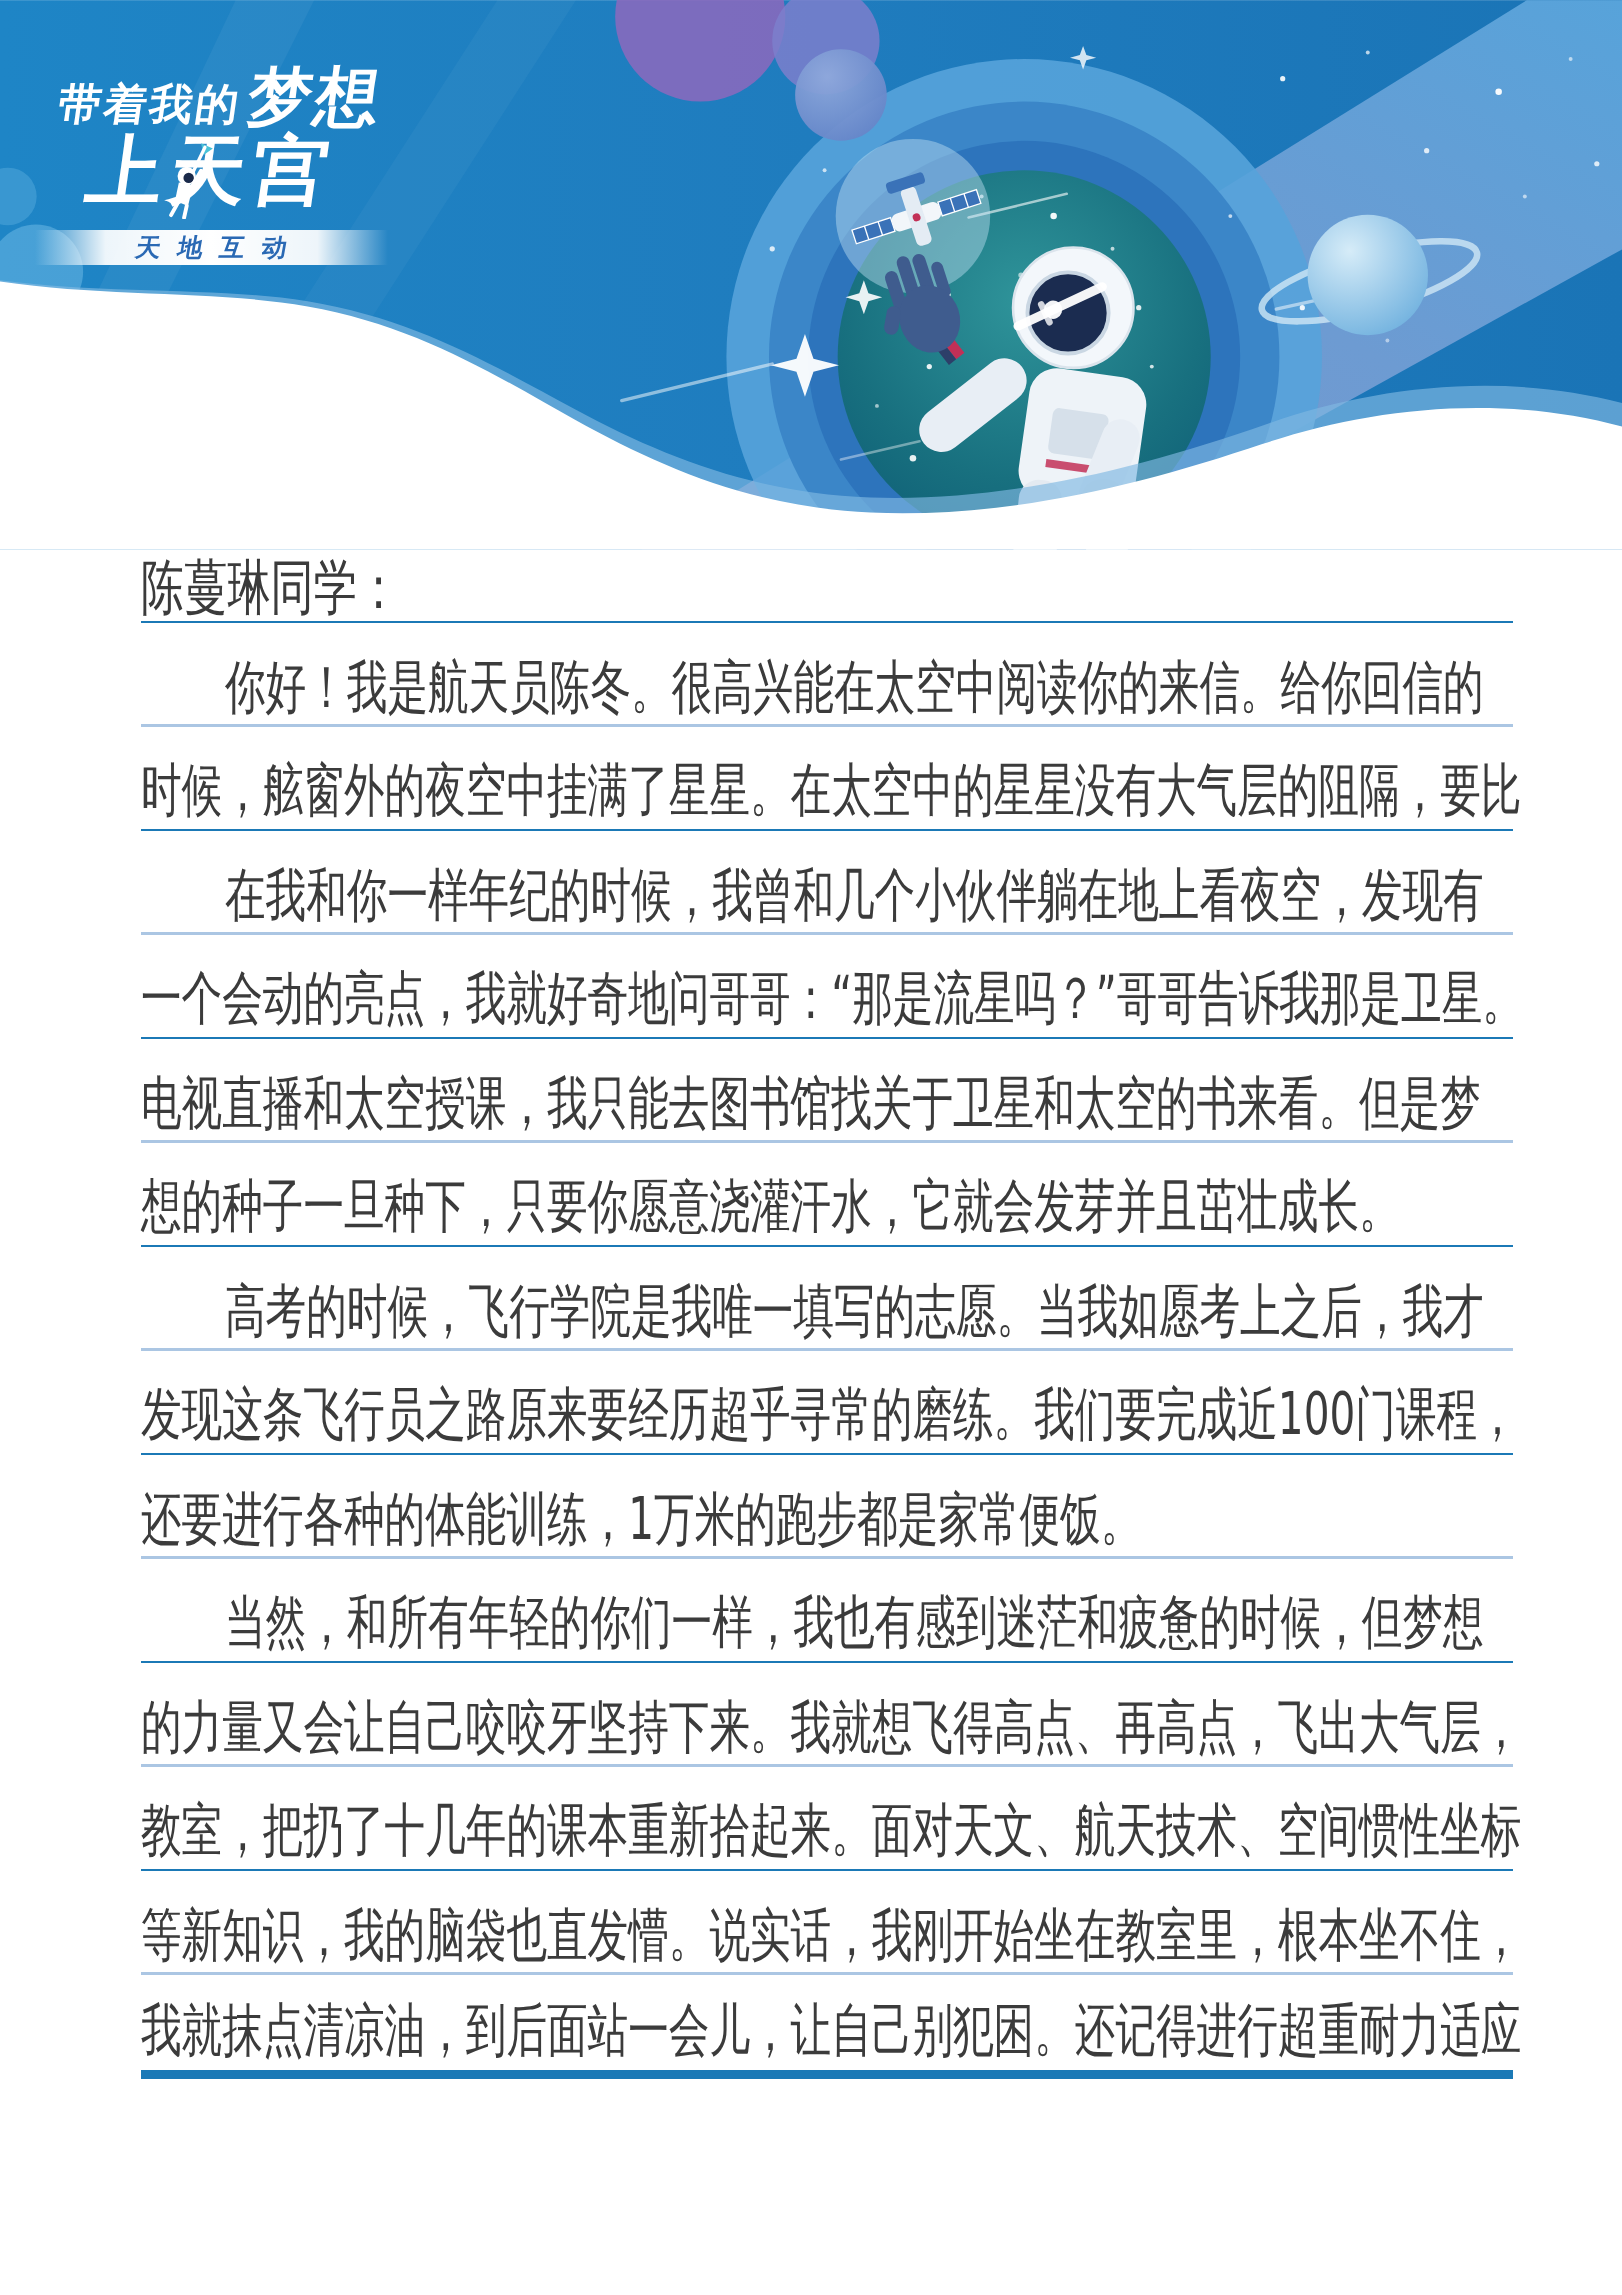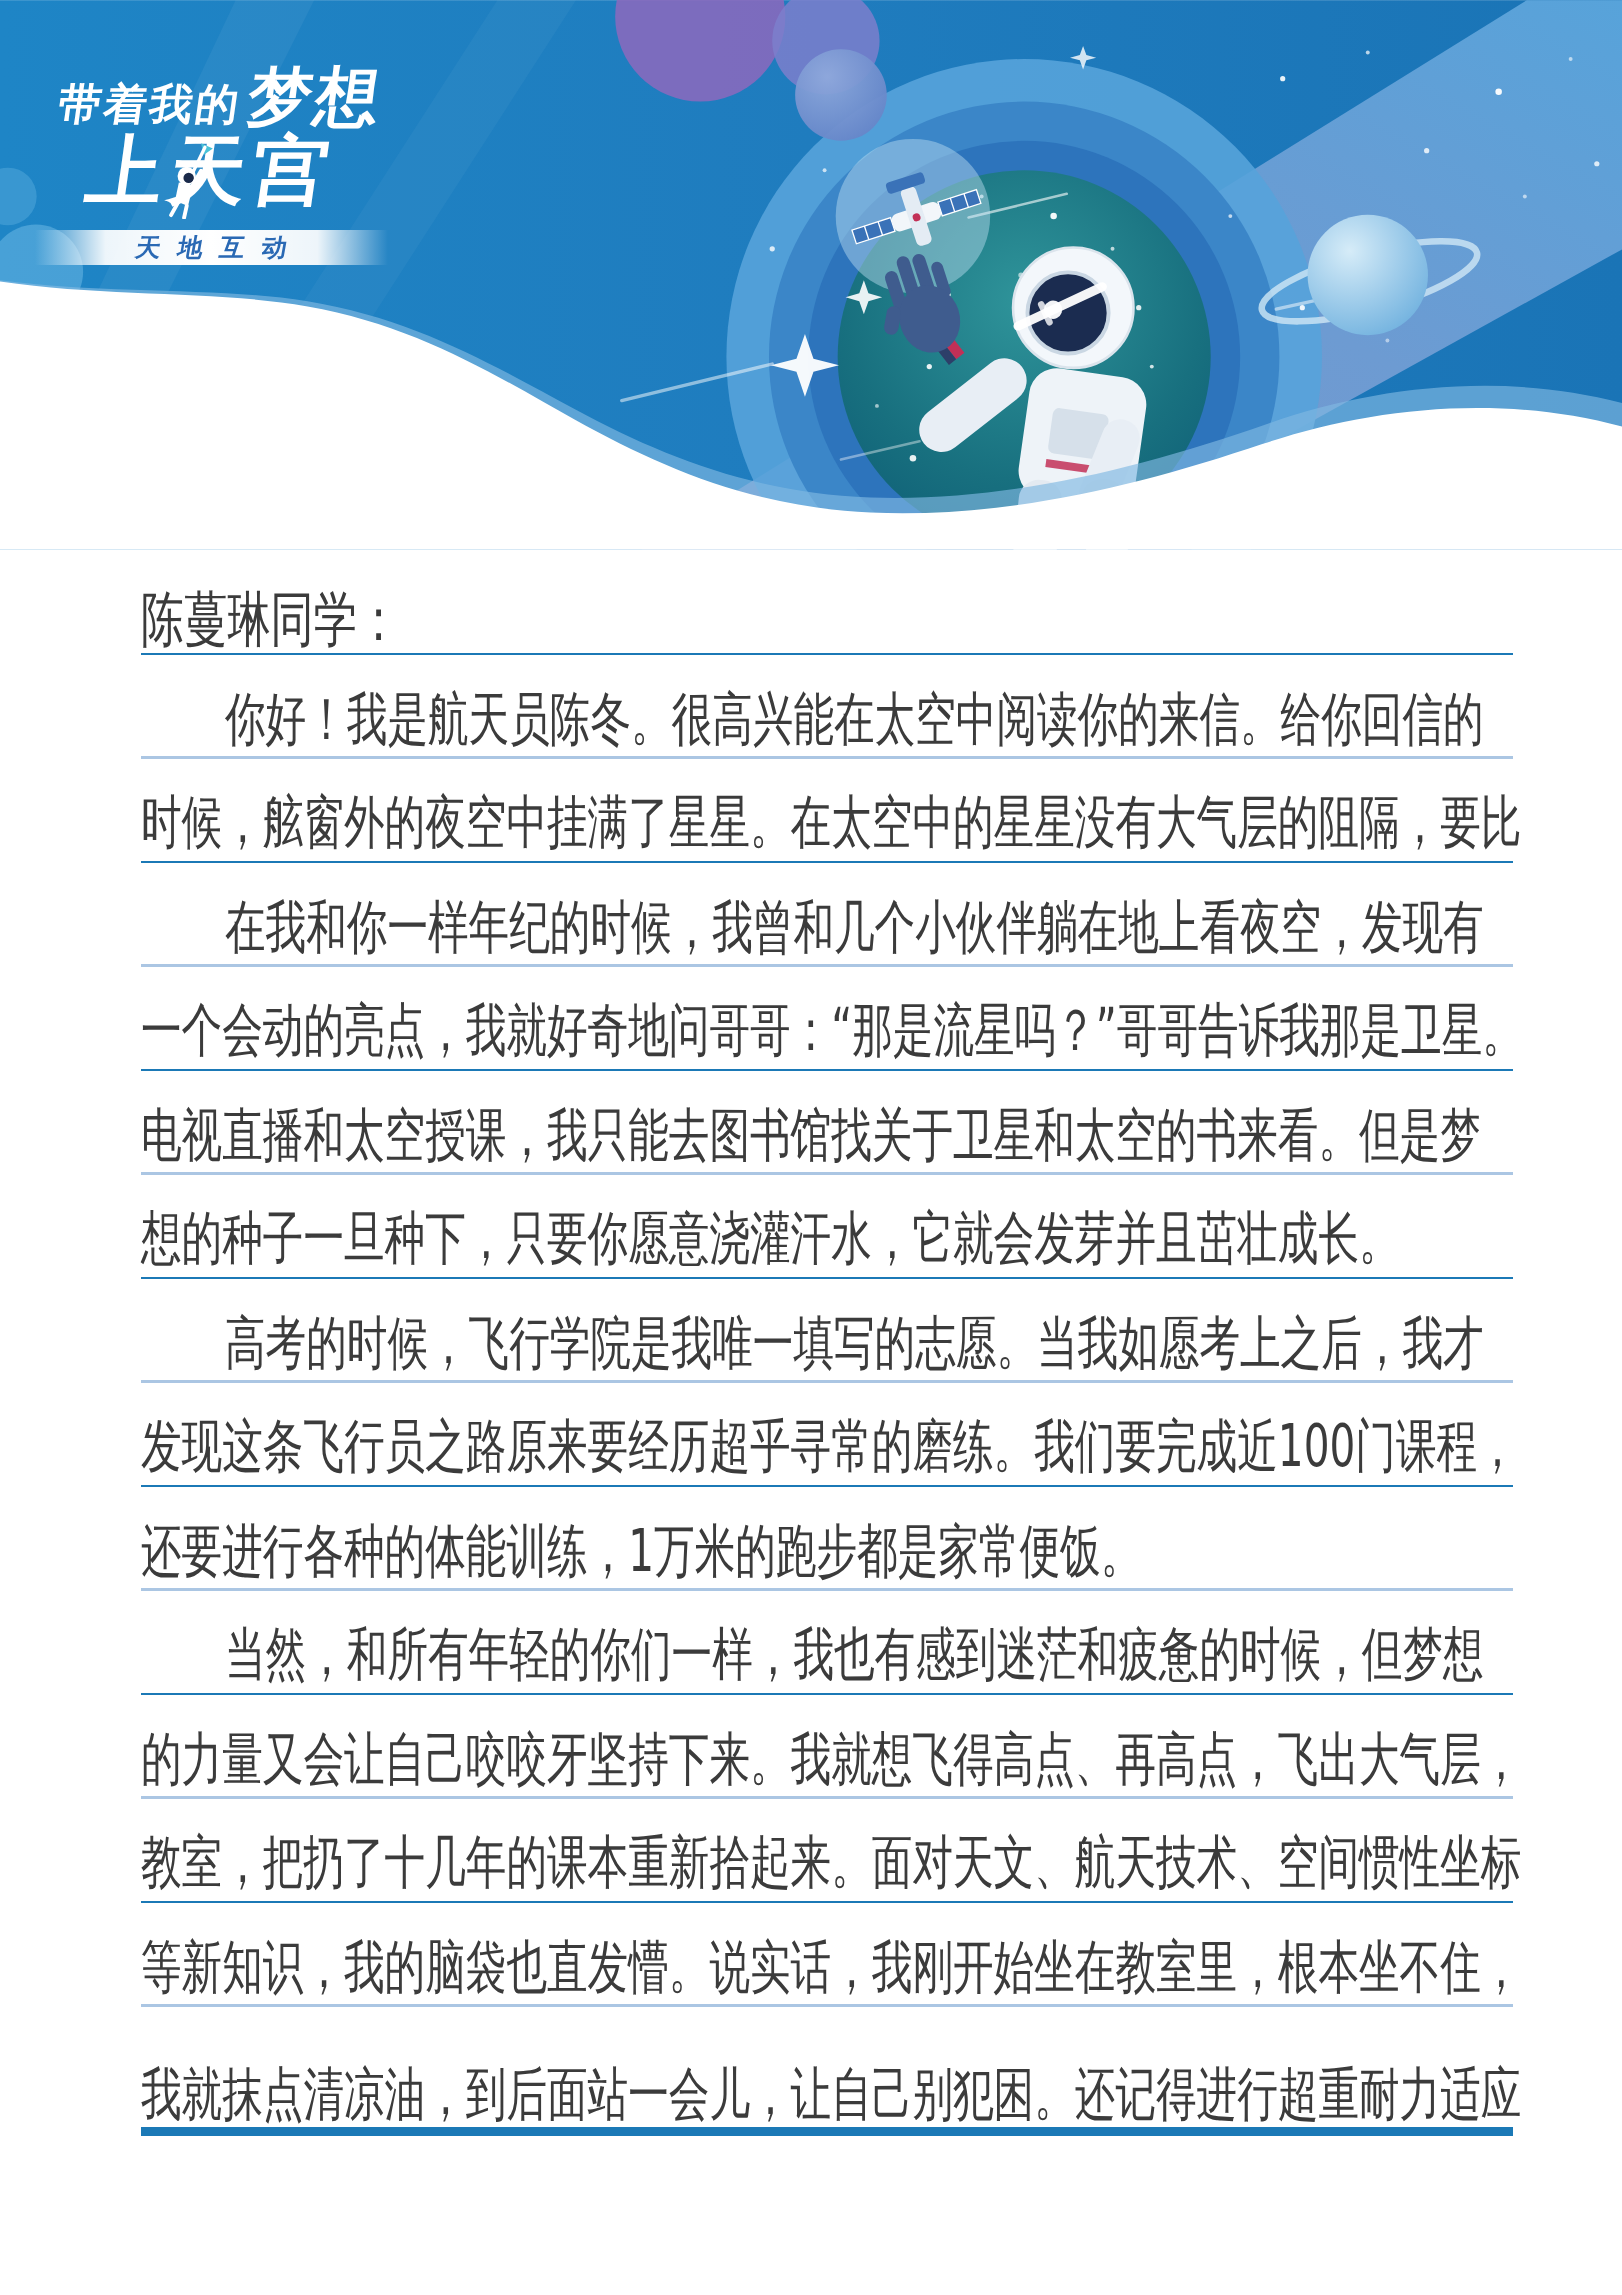--- a/index.html
+++ b/index.html
@@ -21,35 +21,35 @@
   .logo-band{
     margin-top:21px;margin-left:-9.2px;width:353px;height:35px;
     display:flex;align-items:center;justify-content:center;
     background:linear-gradient(90deg,rgba(255,255,255,0) 0%,rgba(255,255,255,.92) 20%,#ffffff 50%,rgba(255,255,255,.92) 80%,rgba(255,255,255,0) 100%);
   }
   .logo-tagline{
     font-size:25px;font-weight:700;color:#2a69b4;letter-spacing:17px;
     padding-left:17px;transform:skewX(-10deg);white-space:nowrap;
   }
   
-  .letter{position:absolute;left:141px;top:585px;width:1372px;color:#3b3b3b;text-align:right;}
+  .letter{position:absolute;left:141px;top:553px;width:1372px;color:#3b3b3b;text-align:right;}
   .salutation{
     height:70px;border-bottom:2px solid #1b79b6;
     display:flex;align-items:flex-end;padding-bottom:5.2px;
   }
   .salutation span{
     display:inline-block;font-size:60px;line-height:.95;white-space:nowrap;
     transform:scaleX(.72);transform-origin:left bottom;
   }
   .letter-lines .line{
     height:104px;display:flex;align-items:flex-end;padding-bottom:9.2px;
     border-bottom:3.9px solid #abc6e3;
   }
   .letter-lines .line:nth-child(even){border-bottom:2px solid #1b79b6;padding-bottom:11px;}
-  .letter-lines .line.last{border-bottom:9.2px solid #1b79b6;padding-bottom:5px;margin-top:25px;}
+  .letter-lines .line.last{border-bottom:9.2px solid #1b79b6;padding-bottom:12px;}
   .letter-lines .line span{
     display:inline-block;font-size:58px;line-height:.95;white-space:nowrap;
     transform:scaleX(.70);transform-origin:left bottom;
   }
   .letter-lines .line.indent span{margin-left:84px;}
 </style>
 </head>
 <body>
 
 <div class="page">

